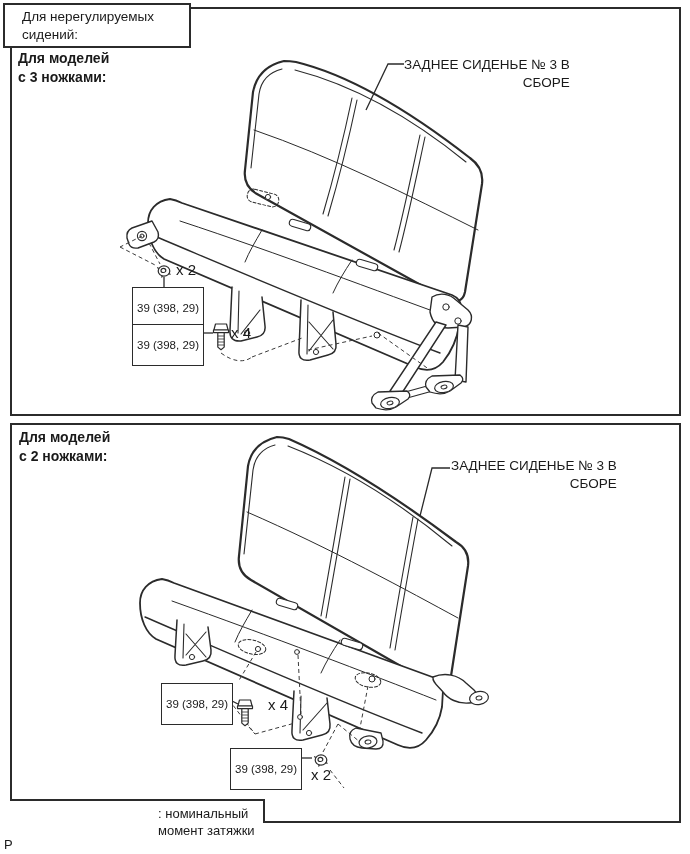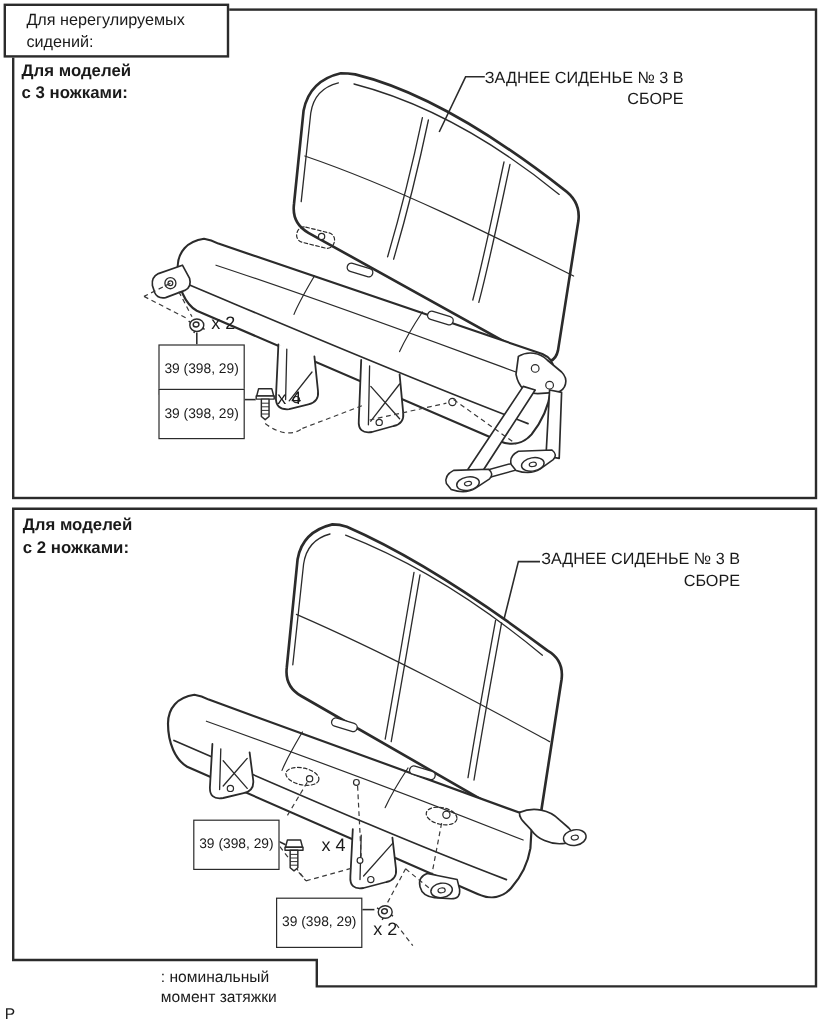--- a/index.html
+++ b/index.html
@@ -7,21 +7,21 @@
           font-family:"Liberation Sans","DejaVu Sans",sans-serif;color:#1a1a1a;}
   .screen svg{position:absolute;left:0;top:0;z-index:1;}
   .txt{position:absolute;z-index:2;white-space:pre-line;}
   .frame-label{border:2px solid #2b2b2b;background:#fff;font-size:13.5px;line-height:1.3;padding:3px 17px;}
   .section-label{font-size:14px;line-height:1.35;font-weight:bold;}
   .callout{font-size:13.5px;line-height:1.3;text-align:right;}
   .torque-box{border:1.5px solid #2b2b2b;background:#fff;font-size:11.5px;line-height:1.25;
               padding:13px 4px;white-space:nowrap;}
   .count{font-size:15px;white-space:nowrap;}
   .legend-unit{border:2px solid #2b2b2b;background:#fff;font-size:12.5px;line-height:1.18;padding:1px 4px;}
-  .legend-desc{font-size:13px;line-height:1.28;}
+  .legend-desc{font-size:13px;line-height:1.28;margin-left:24px;}
   .corner-marker{font-size:13px;}
 </style>
 </head>
 <body>
 
 <div class="screen">
 
   <svg width="690" height="854" viewBox="0 0 690 854">
     <defs>
       <g id="bolt-v" fill="#fff" stroke="#2b2b2b" stroke-width="1.2" stroke-linejoin="round">

